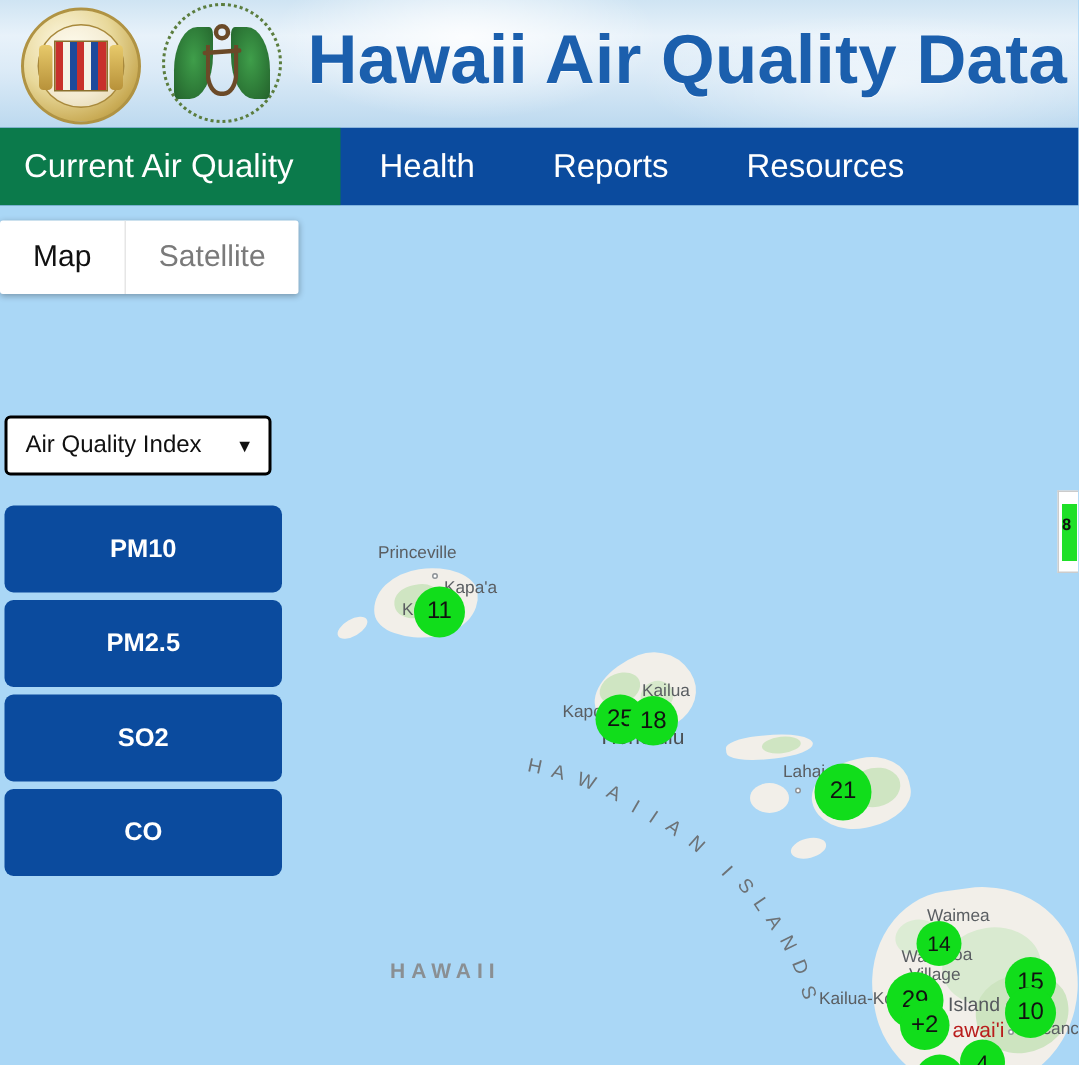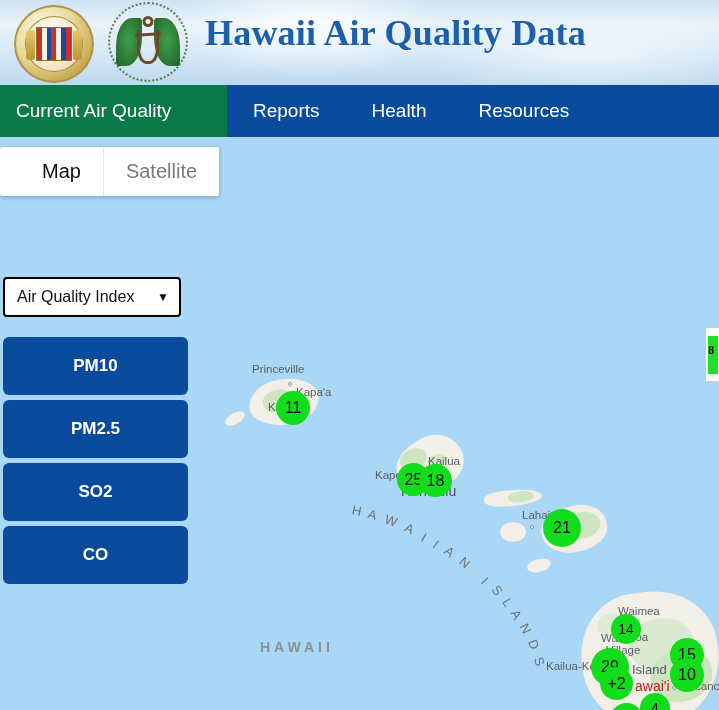--- a/index.html
+++ b/index.html
@@ -94,36 +94,36 @@
     border-radius: 0 0 45% 45%;
     background: transparent;
   }
   .doh-person .arms {
     position: absolute; left: 0; top: 17px; width: 26px; height: 3px;
     background: #6b4a28; border-radius: 2px;
     transform: rotate(-4deg);
   }
   .header-title {
     position: absolute; left: 205px; top: 12px;
-    font-size: 36px; font-weight: 700;
+    font-size: 46px; font-weight: 700;
     color: #1b5fad; letter-spacing: 0.2px;
     text-shadow: 0 1px 0 rgba(255,255,255,0.7);
-    z-index: 4; white-space: nowrap; font-family: Liberation Serif, serif;
+    z-index: 4; white-space: nowrap;
   }
 
   
   .nav {
     display: flex; align-items: stretch;
     width: 719px; height: 52px;
     background: #0b4b9e;
     overflow: hidden;
   }
   .nav-item {
     display: flex; align-items: center; justify-content: center;
-    color: #ffffff; font-size: 19px; font-weight: 400;
+    color: #ffffff; font-size: 22px; font-weight: 400;
     padding: 0 26px; white-space: nowrap; cursor: pointer;
   }
   .nav-item.active {
     background: #0b7a4b;
     padding: 0 22px;
     min-width: 227px;
     justify-content: flex-start;
     padding-left: 16px;
   }
 
@@ -253,21 +253,20 @@
   }
   .marker.sm { font-size: 14px; }
 
   
   .map-type {
     position: absolute; left: 0; top: 10px;
     display: flex; background: #ffffff;
     box-shadow: 0 1px 4px rgba(0,0,0,0.3);
     border-radius: 2px; overflow: hidden;
     z-index: 20;
-    padding-left: 20px;
   }
   .map-type div {
     padding: 13px 22px; font-size: 20px; cursor: pointer;
     white-space: nowrap;
   }
   .map-type .mt-map { color: #111111; font-weight: 500; }
   .map-type .mt-sat { color: #7a7a7a; border-left: 1px solid #e6e6e6; }
 
   .aqi-select {
     position: absolute; left: 3px; top: 140px;
@@ -330,22 +329,22 @@
       <div class="body"></div>
       <div class="arms"></div>
     </div>
   </div>
 
   <div class="header-title">Hawaii Air Quality Data</div>
 </div>
 
 <div class="nav">
   <div class="nav-item active">Current Air Quality</div>
+  <div class="nav-item">Health</div>
   <div class="nav-item">Reports</div>
-  <div class="nav-item">Health</div>
   <div class="nav-item">Resources</div>
 </div>
 
 <div class="map">
 
   <div class="island niihau"></div>
   <div class="island kauai">
     <div class="kauai-green"></div>
   </div>
   <div class="island oahu">

